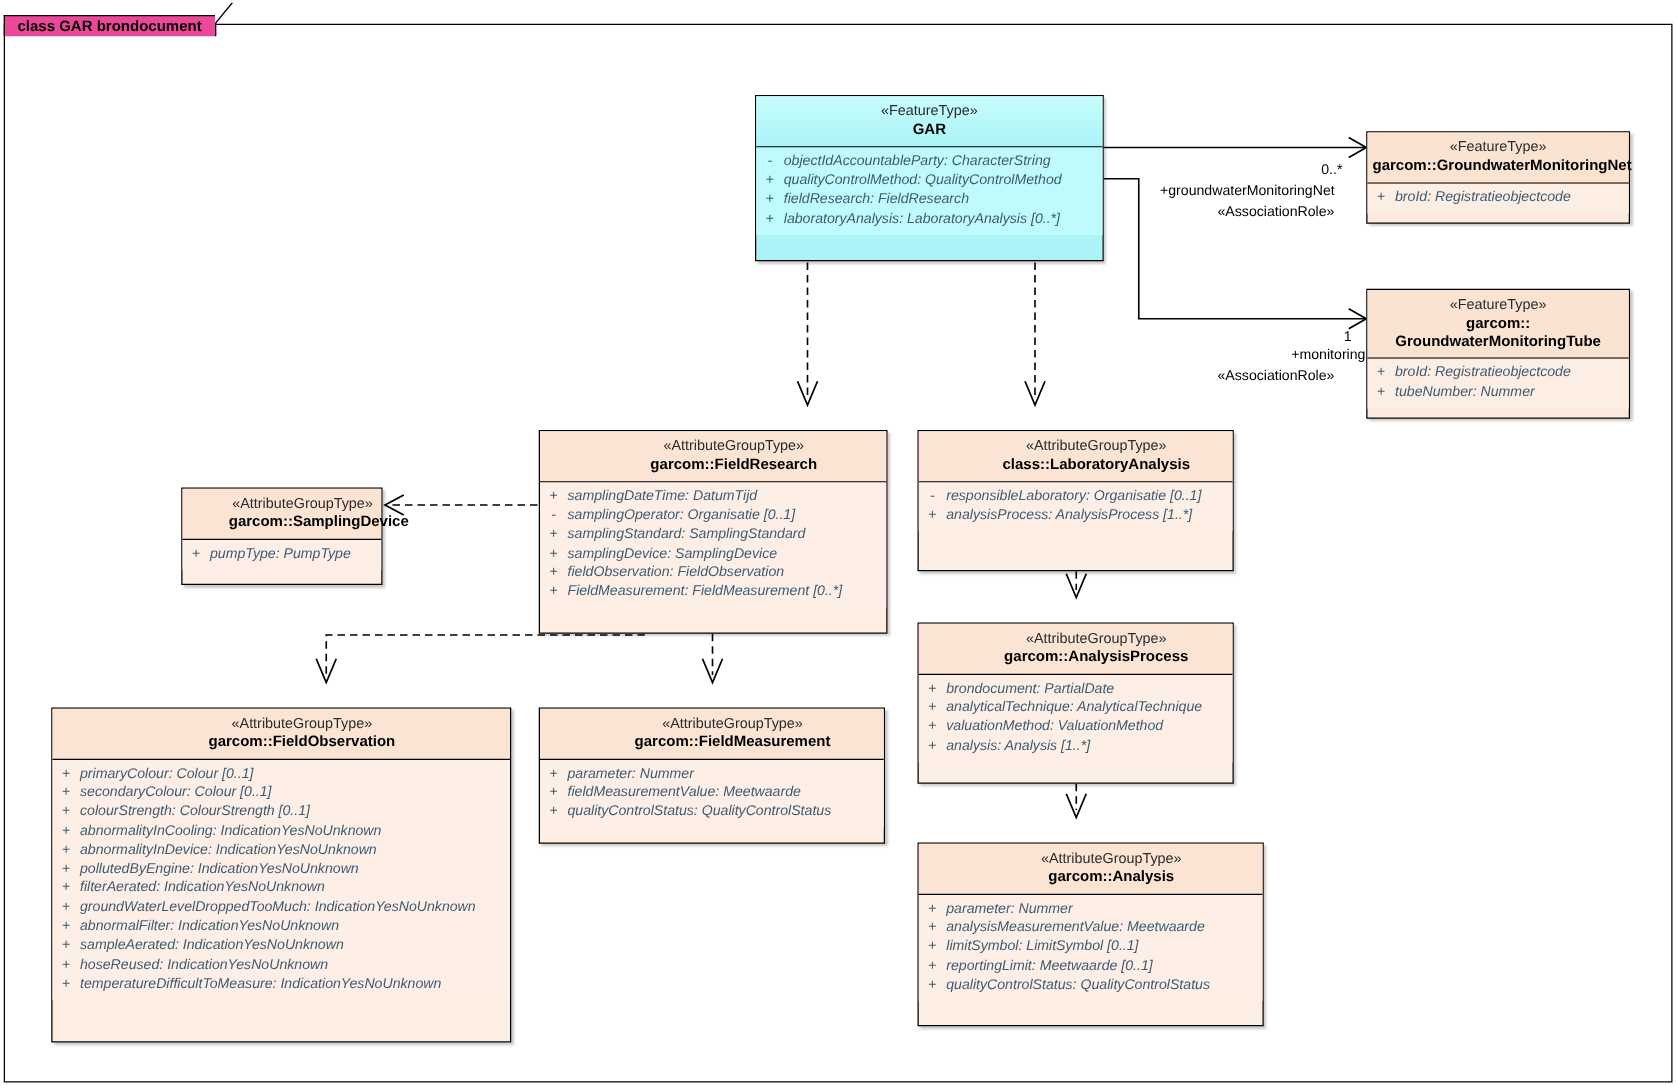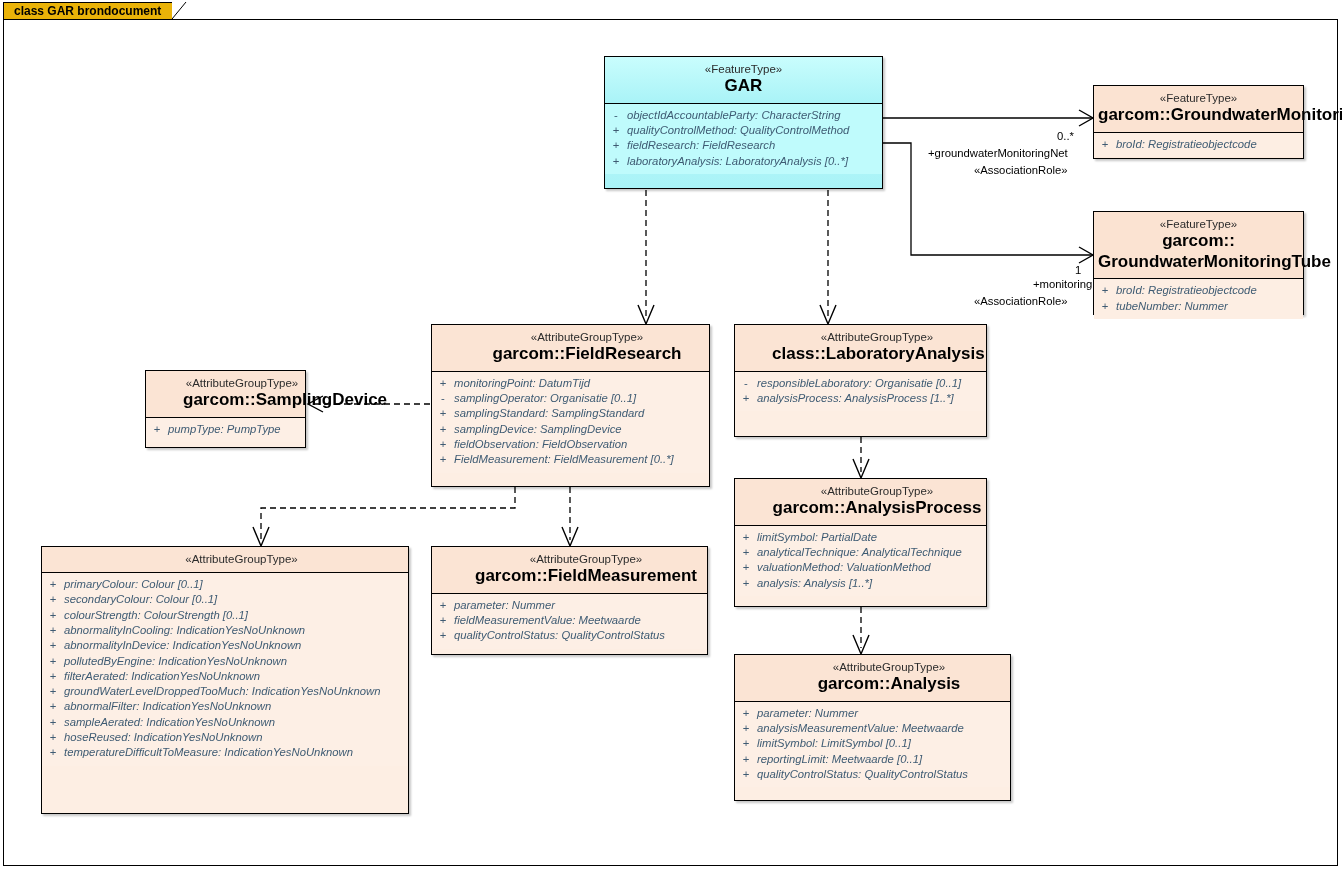--- a/index.html
+++ b/index.html
@@ -1,33 +1,33 @@
 <!DOCTYPE html>
 <html><head>
 <meta charset="utf-8">
 <style>
   html,body{margin:0;padding:0;background:#ffffff;}
   body{font-family:"Liberation Sans", sans-serif;}
   #canvas{position:relative;width:1342px;height:869px;background:#ffffff;overflow:hidden;}
 
   
   .frame{position:absolute;left:3px;top:19px;width:1333px;height:845px;border:1px solid #000;background:transparent;}
-  .frame-tab{position:absolute;left:3px;top:2px;height:17px;border:1px solid #000;border-bottom:none;background:#eab308;
+  .frame-tab{position:absolute;left:3px;top:12px;height:17px;border:1px solid #000;border-bottom:none;background:#ec4899;
              box-sizing:border-box;}
   .frame-tab .lbl{position:absolute;left:10px;top:1px;font-size:12px;font-weight:bold;color:#000;white-space:nowrap;}
   .tab-slant{position:absolute;top:2px;width:20px;height:18px;overflow:hidden;}
   .tab-slant svg{display:block;}
 
   
   .cls{position:absolute;box-sizing:border-box;border:1.6px solid #000;
-       box-shadow:2px 2px 2px rgba(0,0,0,.22);}
+       box-shadow:2px 2px 2px rgba(0,0,0,.22);margin-top:20px;}
   .cls .head{box-sizing:border-box;border-bottom:1.6px solid #000;text-align:center;
              padding:5px 4px 6px 4px;line-height:1.22;}
   .cls .stereo{font-size:11.5px;color:#2b2b2b;}
-  .cls .nm{font-size:17px;font-weight:bold;color:#000;}
+  .cls .nm{font-size:12px;font-weight:bold;color:#000;}
   .cls .body{padding:4px 0 5px 0;}
   .attr{display:flex;font-size:11.3px;color:#3e5b73;line-height:1.0;padding:2px 4px 2px 0;white-space:nowrap;}
   .attr .vis{width:22px;text-align:center;flex:none;color:#3e5b73;}
   .attr .txt{flex:1;font-style:italic;}
 
   
   .ft{background:linear-gradient(180deg,#c9fdfd 0%,#a9f3f7 100%);}
   .ft .head{background:linear-gradient(180deg,#c9fdfd 0%,#a9f3f7 100%);}
   .ft .body{background:#bffbfc;}
   .ft-peach{background:#fdeadc;}
@@ -181,21 +181,21 @@
   </div>
 
   <div class="cls agt" style="left:431px;top:324px;width:279px;height:163px;">
     <div class="head">
       <div class="stereo">«AttributeGroupType»</div>
       <div class="nm">garcom::FieldResearch</div>
     </div>
     <div class="body">
         <div class="attr">
           <span class="vis">+</span>
-          <span class="txt">monitoringPoint: DatumTijd</span>
+          <span class="txt">samplingDateTime: DatumTijd</span>
         </div>
         <div class="attr">
           <span class="vis">-</span>
           <span class="txt">samplingOperator: Organisatie [0..1]</span>
         </div>
         <div class="attr">
           <span class="vis">+</span>
           <span class="txt">samplingStandard: SamplingStandard</span>
         </div>
         <div class="attr">
@@ -244,40 +244,41 @@
   </div>
 
   <div class="cls agt" style="left:734px;top:478px;width:253px;height:129px;">
     <div class="head">
       <div class="stereo">«AttributeGroupType»</div>
       <div class="nm">garcom::AnalysisProcess</div>
     </div>
     <div class="body">
         <div class="attr">
           <span class="vis">+</span>
-          <span class="txt">limitSymbol: PartialDate</span>
+          <span class="txt">brondocument: PartialDate</span>
         </div>
         <div class="attr">
           <span class="vis">+</span>
           <span class="txt">analyticalTechnique: AnalyticalTechnique</span>
         </div>
         <div class="attr">
           <span class="vis">+</span>
           <span class="txt">valuationMethod: ValuationMethod</span>
         </div>
         <div class="attr">
           <span class="vis">+</span>
           <span class="txt">analysis: Analysis [1..*]</span>
         </div>
       </div>
   </div>
 
   <div class="cls agt" style="left:41px;top:546px;width:368px;height:268px;">
     <div class="head">
       <div class="stereo">«AttributeGroupType»</div>
+      <div class="nm">garcom::FieldObservation</div>
     </div>
     <div class="body">
         <div class="attr">
           <span class="vis">+</span>
           <span class="txt">primaryColour: Colour [0..1]</span>
         </div>
         <div class="attr">
           <span class="vis">+</span>
           <span class="txt">secondaryColour: Colour [0..1]</span>
         </div>

